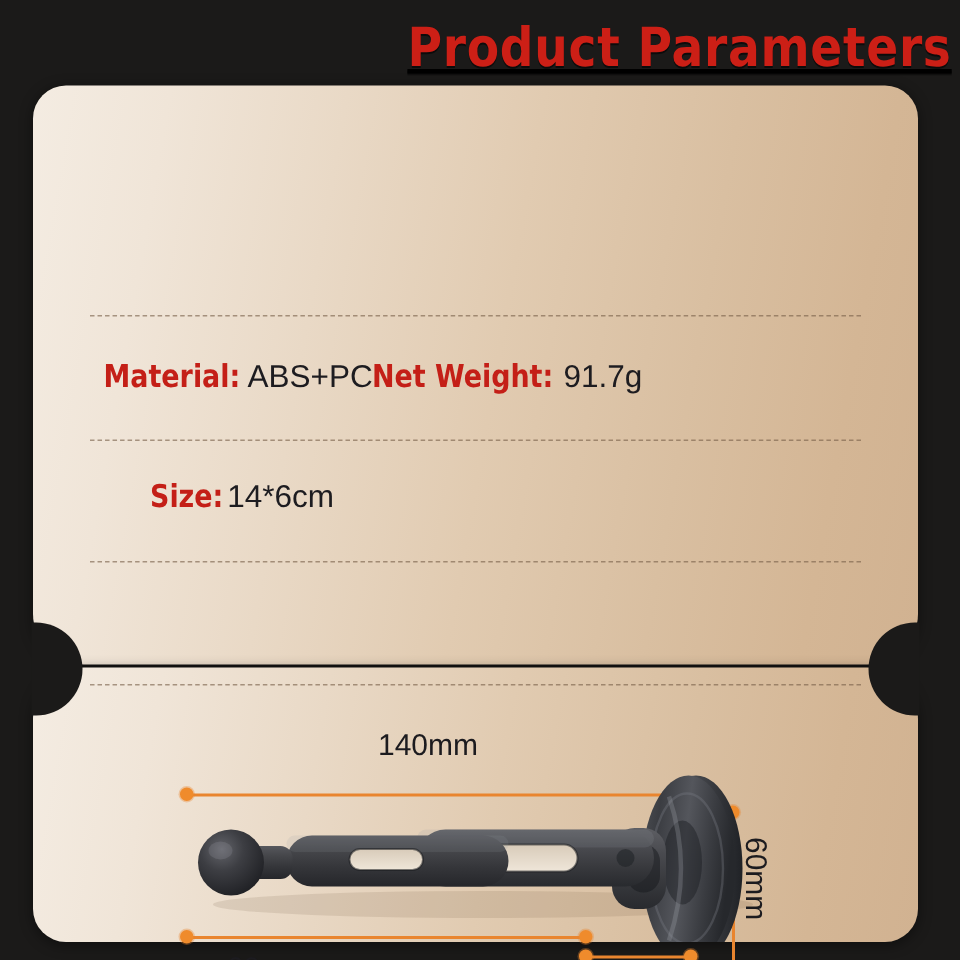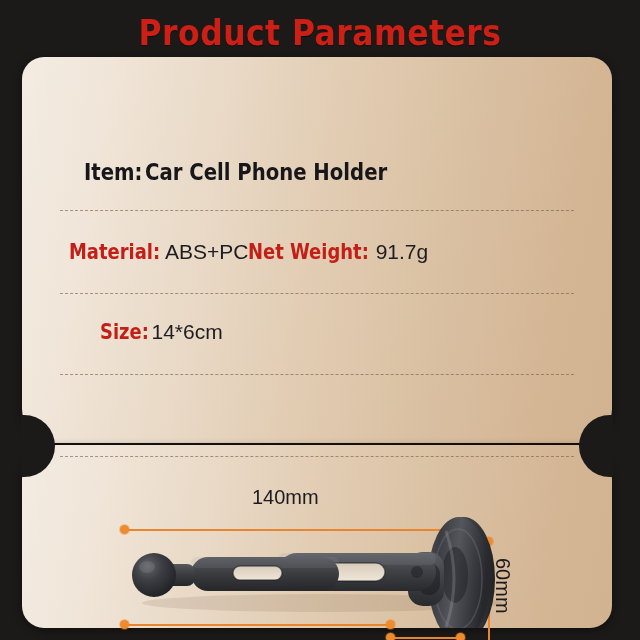--- a/index.html
+++ b/index.html
@@ -8,22 +8,23 @@
     width:640px;height:640px;
     background:#1b1a19;
     font-family:"Liberation Sans", sans-serif;
     overflow:hidden;
     position:relative;
   }
 
   
   .title-bar{
     position:absolute;left:0;top:0;width:640px;height:64px;
-    display:flex;align-items:center;justify-content:center;
+    display:flex;align-items:center;justify-content:flex-end;
     z-index:6;
+    text-decoration:underline;
   }
   .title-text{
     font-family:"DejaVu Sans Condensed","Liberation Sans Narrow","Liberation Sans",sans-serif;
     font-weight:bold;
     font-size:36px;
     letter-spacing:0.5px;
     color:#cc1f16;
     text-shadow:0 1px 0 rgba(0,0,0,.55);
     transform:scaleX(0.97);
     white-space:nowrap;
@@ -150,23 +151,20 @@
 
 <div class="card-wrap">
 
   <div class="panel panel-top"></div>
   <div class="panel panel-bottom"></div>
   <div class="notch notch-l"></div>
   <div class="notch notch-r"></div>
 
   <div class="specs">
 
-    <div class="spec-text" id="row-item">
-      <span class="lbl-black-bold">Item:</span><span class="lbl-black-bold"> Car Cell Phone Holder</span>
-    </div>
     <div class="divider" style="top:153px;"></div>
 
     <div class="spec-text" id="row-material">
       <span class="lbl-red">Material:</span><span class="val-plain" style="font-size:21px;"> ABS+PC </span><span class="lbl-red">Net Weight:</span><span class="val-plain" style="font-size:21px;">91.7g</span>
     </div>
     <div class="divider" style="top:236px;"></div>
 
     <div class="spec-text" id="row-size">
       <span class="lbl-red">Size:</span><span class="val-plain" style="font-size:21px;text-align:center;"> 14*6cm</span>
     </div>

